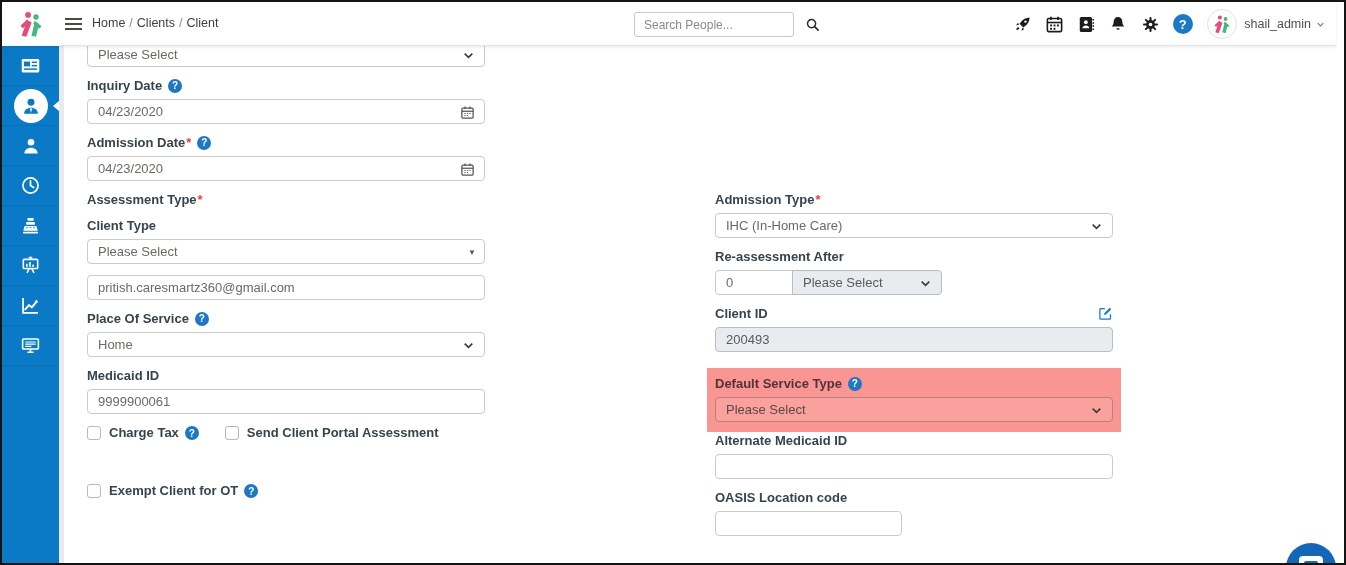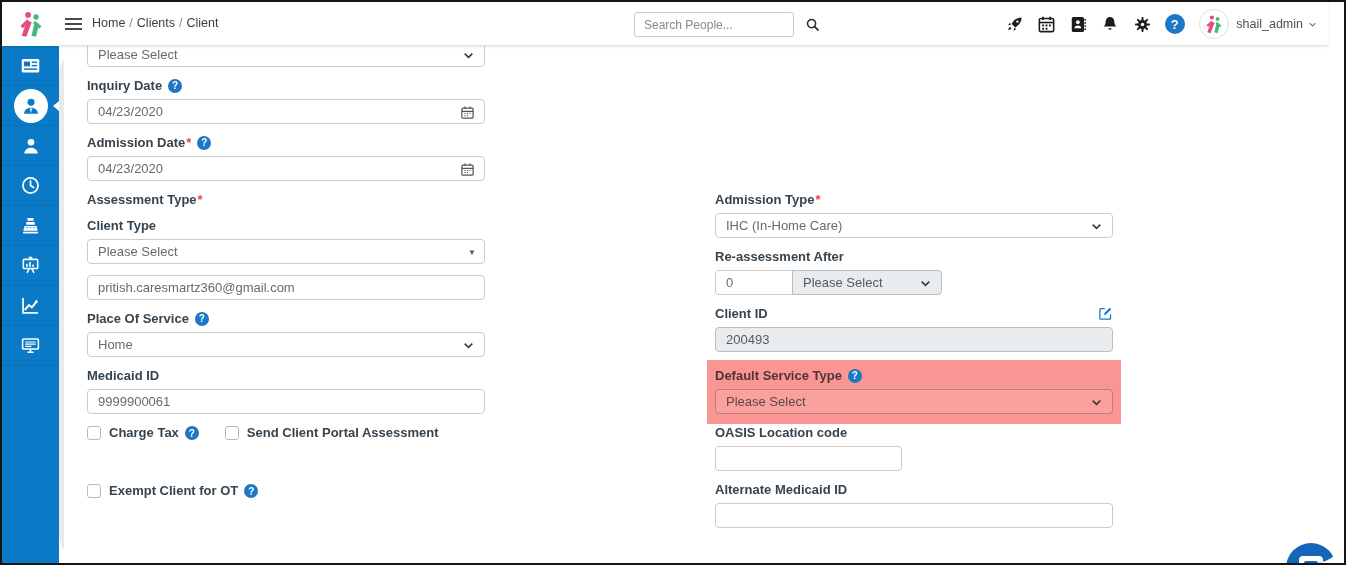--- a/index.html
+++ b/index.html
@@ -2,21 +2,21 @@
 <html><head>
 <meta charset="utf-8">
 <style>
   * { margin:0; padding:0; box-sizing:border-box; }
   body { background:#888; font-family:"Liberation Sans", sans-serif; }
   .screen{
     position:relative; width:1346px; height:565px; background:#fff;
     border:2px solid #141414; overflow:hidden;
   }
   
-  .header{ position:absolute; top:0; left:0; right:16px; height:44px; background:#fff;
+  .header{ position:absolute; top:0; left:0; right:8px; height:44px; background:#fff;
     border-bottom:1px solid #e3e3e3; box-shadow:0 1px 3px rgba(0,0,0,.09); z-index:6; }
   .logo-box{ position:absolute; left:0; top:0; width:57px; height:44px; display:flex;
     align-items:center; justify-content:center; background:#fff; }
   .hamburger{ position:absolute; left:63px; top:16px; width:17px; cursor:pointer; }
   .hamburger div{ height:2px; background:#4a4a44; margin-bottom:3px; }
   .breadcrumb{ position:absolute; left:90px; top:14px; font-size:12.5px; color:#3e3e3a; }
   .breadcrumb .sep{ color:#8b8b8b; margin:0 4px; }
   .searchbox{ position:absolute; left:632px; top:10px; width:160px; height:25px;
     border:1px solid #c9c9c9; border-radius:3px; display:flex; align-items:center; background:#fff; }
   .searchbox input{ flex:1; border:none; outline:none; padding:0 6px 0 9px; font-size:12px;
@@ -37,21 +37,21 @@
   
   .sidebar{ position:absolute; left:0; top:44px; bottom:0; width:57px; background:#0a79c6; z-index:5; }
   .sitem{ position:relative; height:40px; display:flex; align-items:center; justify-content:center;
     border-bottom:1px solid rgba(0,0,0,.07); cursor:pointer; }
   .sitem .circ{ width:34px; height:34px; border-radius:50%; background:#fff; display:flex;
     align-items:center; justify-content:center; }
   .sitem .ptr{ position:absolute; right:0; top:50%; margin-top:-5px; width:0; height:0;
     border-top:5px solid transparent; border-bottom:5px solid transparent; border-right:6px solid #fff; }
 
   
-  .content{ position:absolute; left:57px; top:44px; right:0; bottom:0; background:#fff; overflow:hidden;border-radius:29px; }
+  .content{ position:absolute; left:57px; top:44px; right:0; bottom:0; background:#fff; overflow:hidden; }
   .gutter{ position:absolute; left:0; top:0; bottom:0; width:5px; background:#eaeaea; }
   .col-left{ position:absolute; left:28px; top:-4px; width:398px; }
   .col-right{ position:absolute; left:656px; top:146px; width:398px; }
   .fg{ margin-bottom:11px; }
   .fl{ display:flex; align-items:center; height:15px; margin-bottom:6px; font-size:13px;
     font-weight:bold; color:#37444e; }
   .fl .req{ color:#e8403a; margin-left:1px; }
   .help{ width:14px; height:14px; border-radius:50%; background:#1d77c5; color:#fff; font-size:10px;
     font-weight:bold; display:flex; align-items:center; justify-content:center; margin-left:6px;
     cursor:pointer; flex:none; }
@@ -385,21 +385,21 @@
           </div>
           <div class="ctl sel disabled" style="width:150px;margin-left:-1px;border-radius:0 4px 4px 0">
             <span>Please Select</span>
             <svg class="chev" width="13" height="13" viewBox="0 0 24 24">
                 <path d="M5 8.5l7 7 7-7" fill="none" stroke="#3a3a3a" stroke-width="3"></path>
               </svg>
           </div>
         </div>
       </div>
 
-      <div style="margin-bottom:8px">
+      <div style="margin-bottom:16px">
         <div class="lblrow">
           <div class="fl">
             <span>Client ID</span>
           </div>
           <span class="editico">
             <svg width="15" height="15" viewBox="0 0 24 24">
               <path d="M20 13v6.5a1.5 1.5 0 0 1-1.5 1.5h-14A1.5 1.5 0 0 1 3 19.5v-14A1.5 1.5 0 0 1 4.5 4H11" fill="none" stroke="#1778d2" stroke-width="2"></path>
               <path d="M9.5 14.5l.8-3.3 8.4-8.4 2.5 2.5-8.4 8.4z" fill="#1778d2"></path>
             </svg>
           </span>
@@ -415,34 +415,34 @@
           <span class="help">?</span>
         </div>
         <div class="ctl sel">
           <span>Please Select</span>
           <svg class="chev" width="13" height="13" viewBox="0 0 24 24">
               <path d="M5 8.5l7 7 7-7" fill="none" stroke="#3a3a3a" stroke-width="3"></path>
             </svg>
         </div>
       </div>
 
+      <div class="fg" style="margin-top:1px">
+        <div class="fl">
+          <span>Alternate Medicaid ID</span>
+        </div>
+        <div class="ctl">
+          <input value="" style="">
+        </div>
+      </div>
+
       <div class="fg">
         <div class="fl">
           <span>OASIS Location code</span>
         </div>
         <div class="ctl" style="width:187px">
-          <input value="" style="">
-        </div>
-      </div>
-
-      <div class="fg" style="margin-top:1px">
-        <div class="fl">
-          <span>Alternate Medicaid ID</span>
-        </div>
-        <div class="ctl">
           <input value="" style="">
         </div>
       </div>
     </div>
 
     <div class="chat-fab">
       <div class="bub">
           <i></i>
         </div>
     </div>

